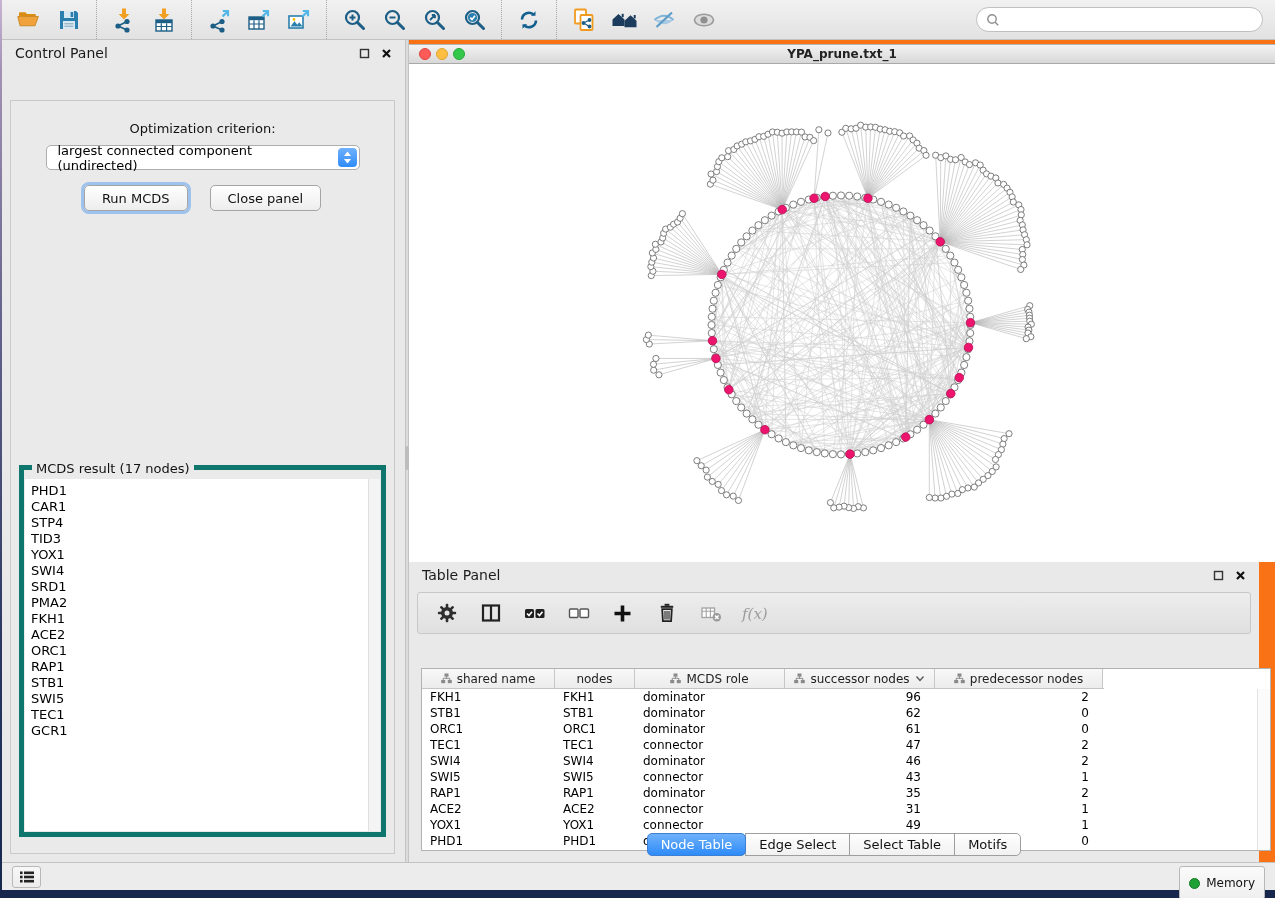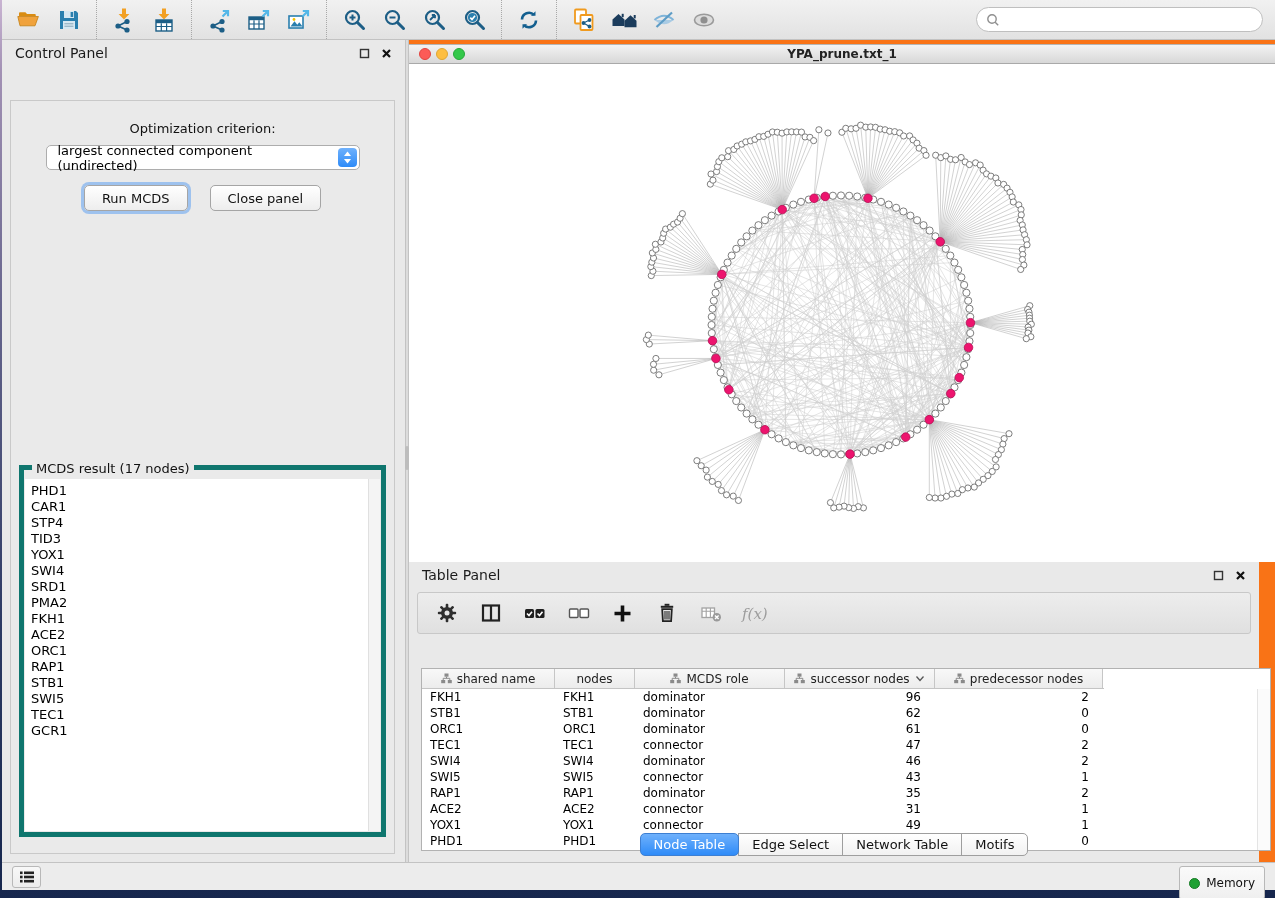--- a/index.html
+++ b/index.html
@@ -1401,21 +1401,21 @@
               <div class="td num" style="width: 168px;">0</div>
             </div>
           </div>
         <div class="tbl-scroll">
           
         </div>
       </div>
       <div class="tp-tabs" id="tp-tabs">
           <button class="seg-btn active">Node Table</button>
           <button class="seg-btn">Edge Select</button>
-          <button class="seg-btn">Network Table</button>
+          <button class="seg-btn">Select Table</button>
           <button class="seg-btn">Motifs</button>
         </div>
     </div>
   </div>
 
   <div class="statusbar">
     <button class="sb-left">
       <span class="ic">
         <svg width="16" height="14">
             <g fill="#222">

